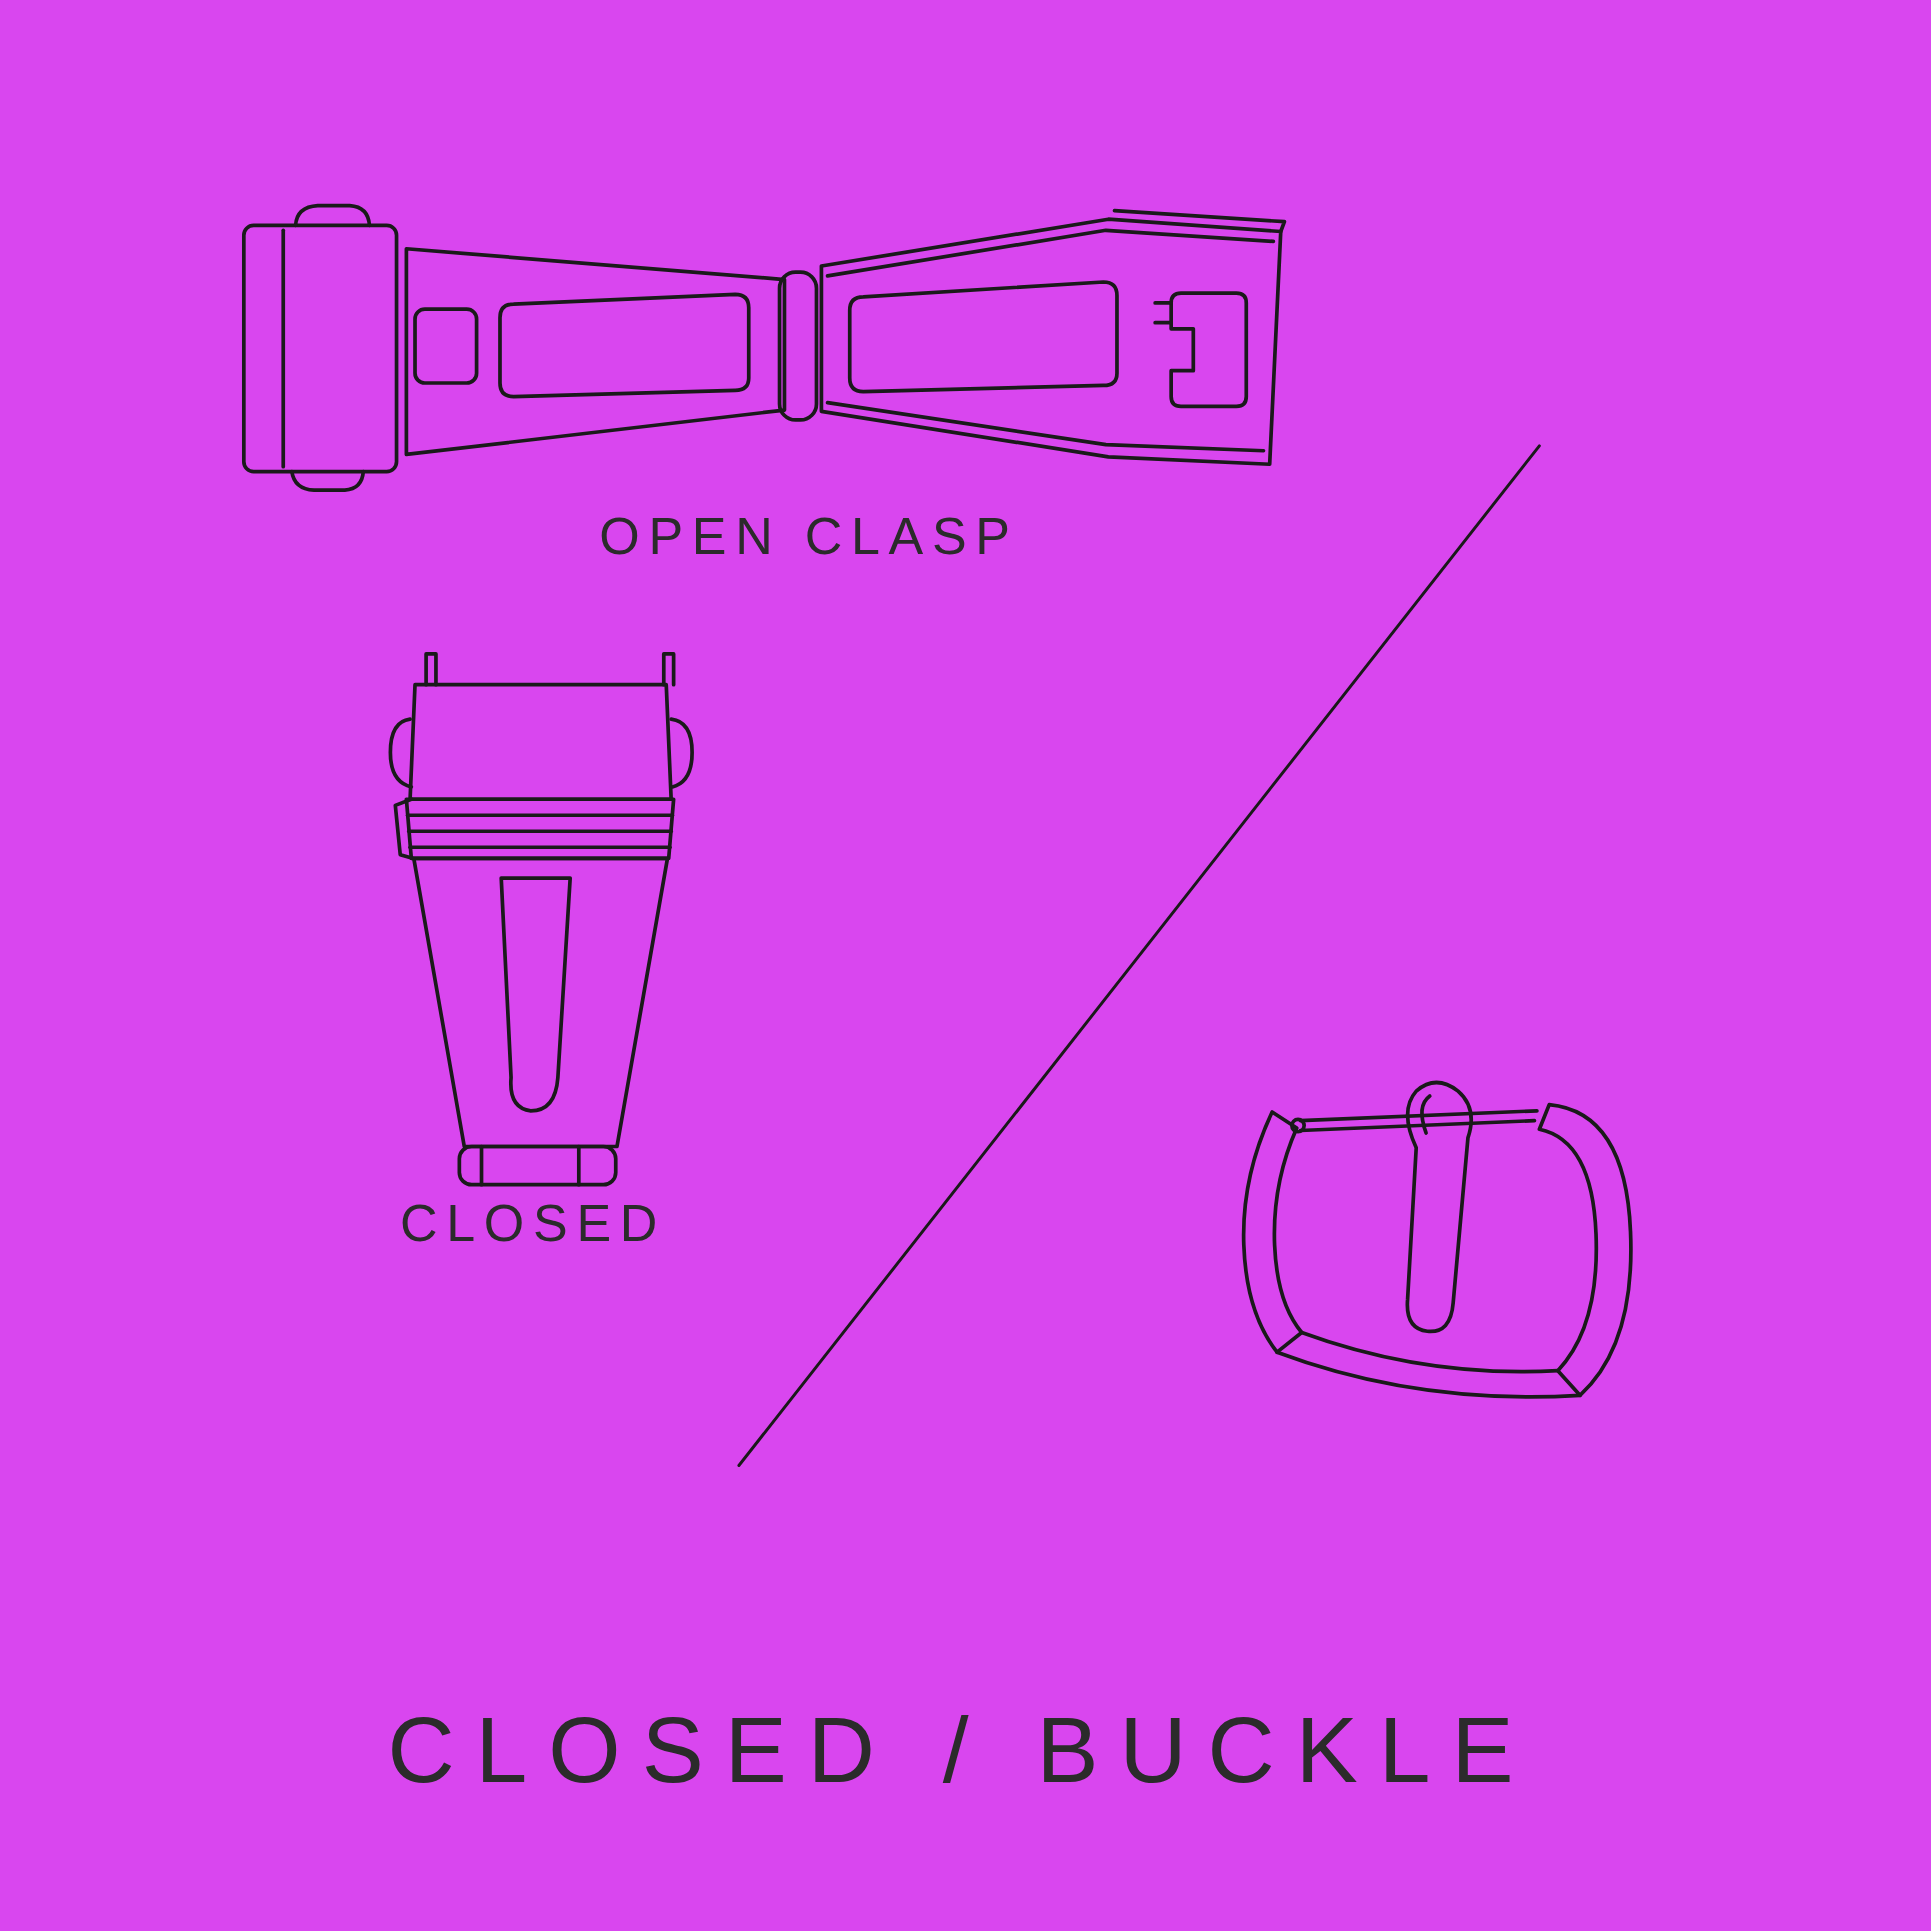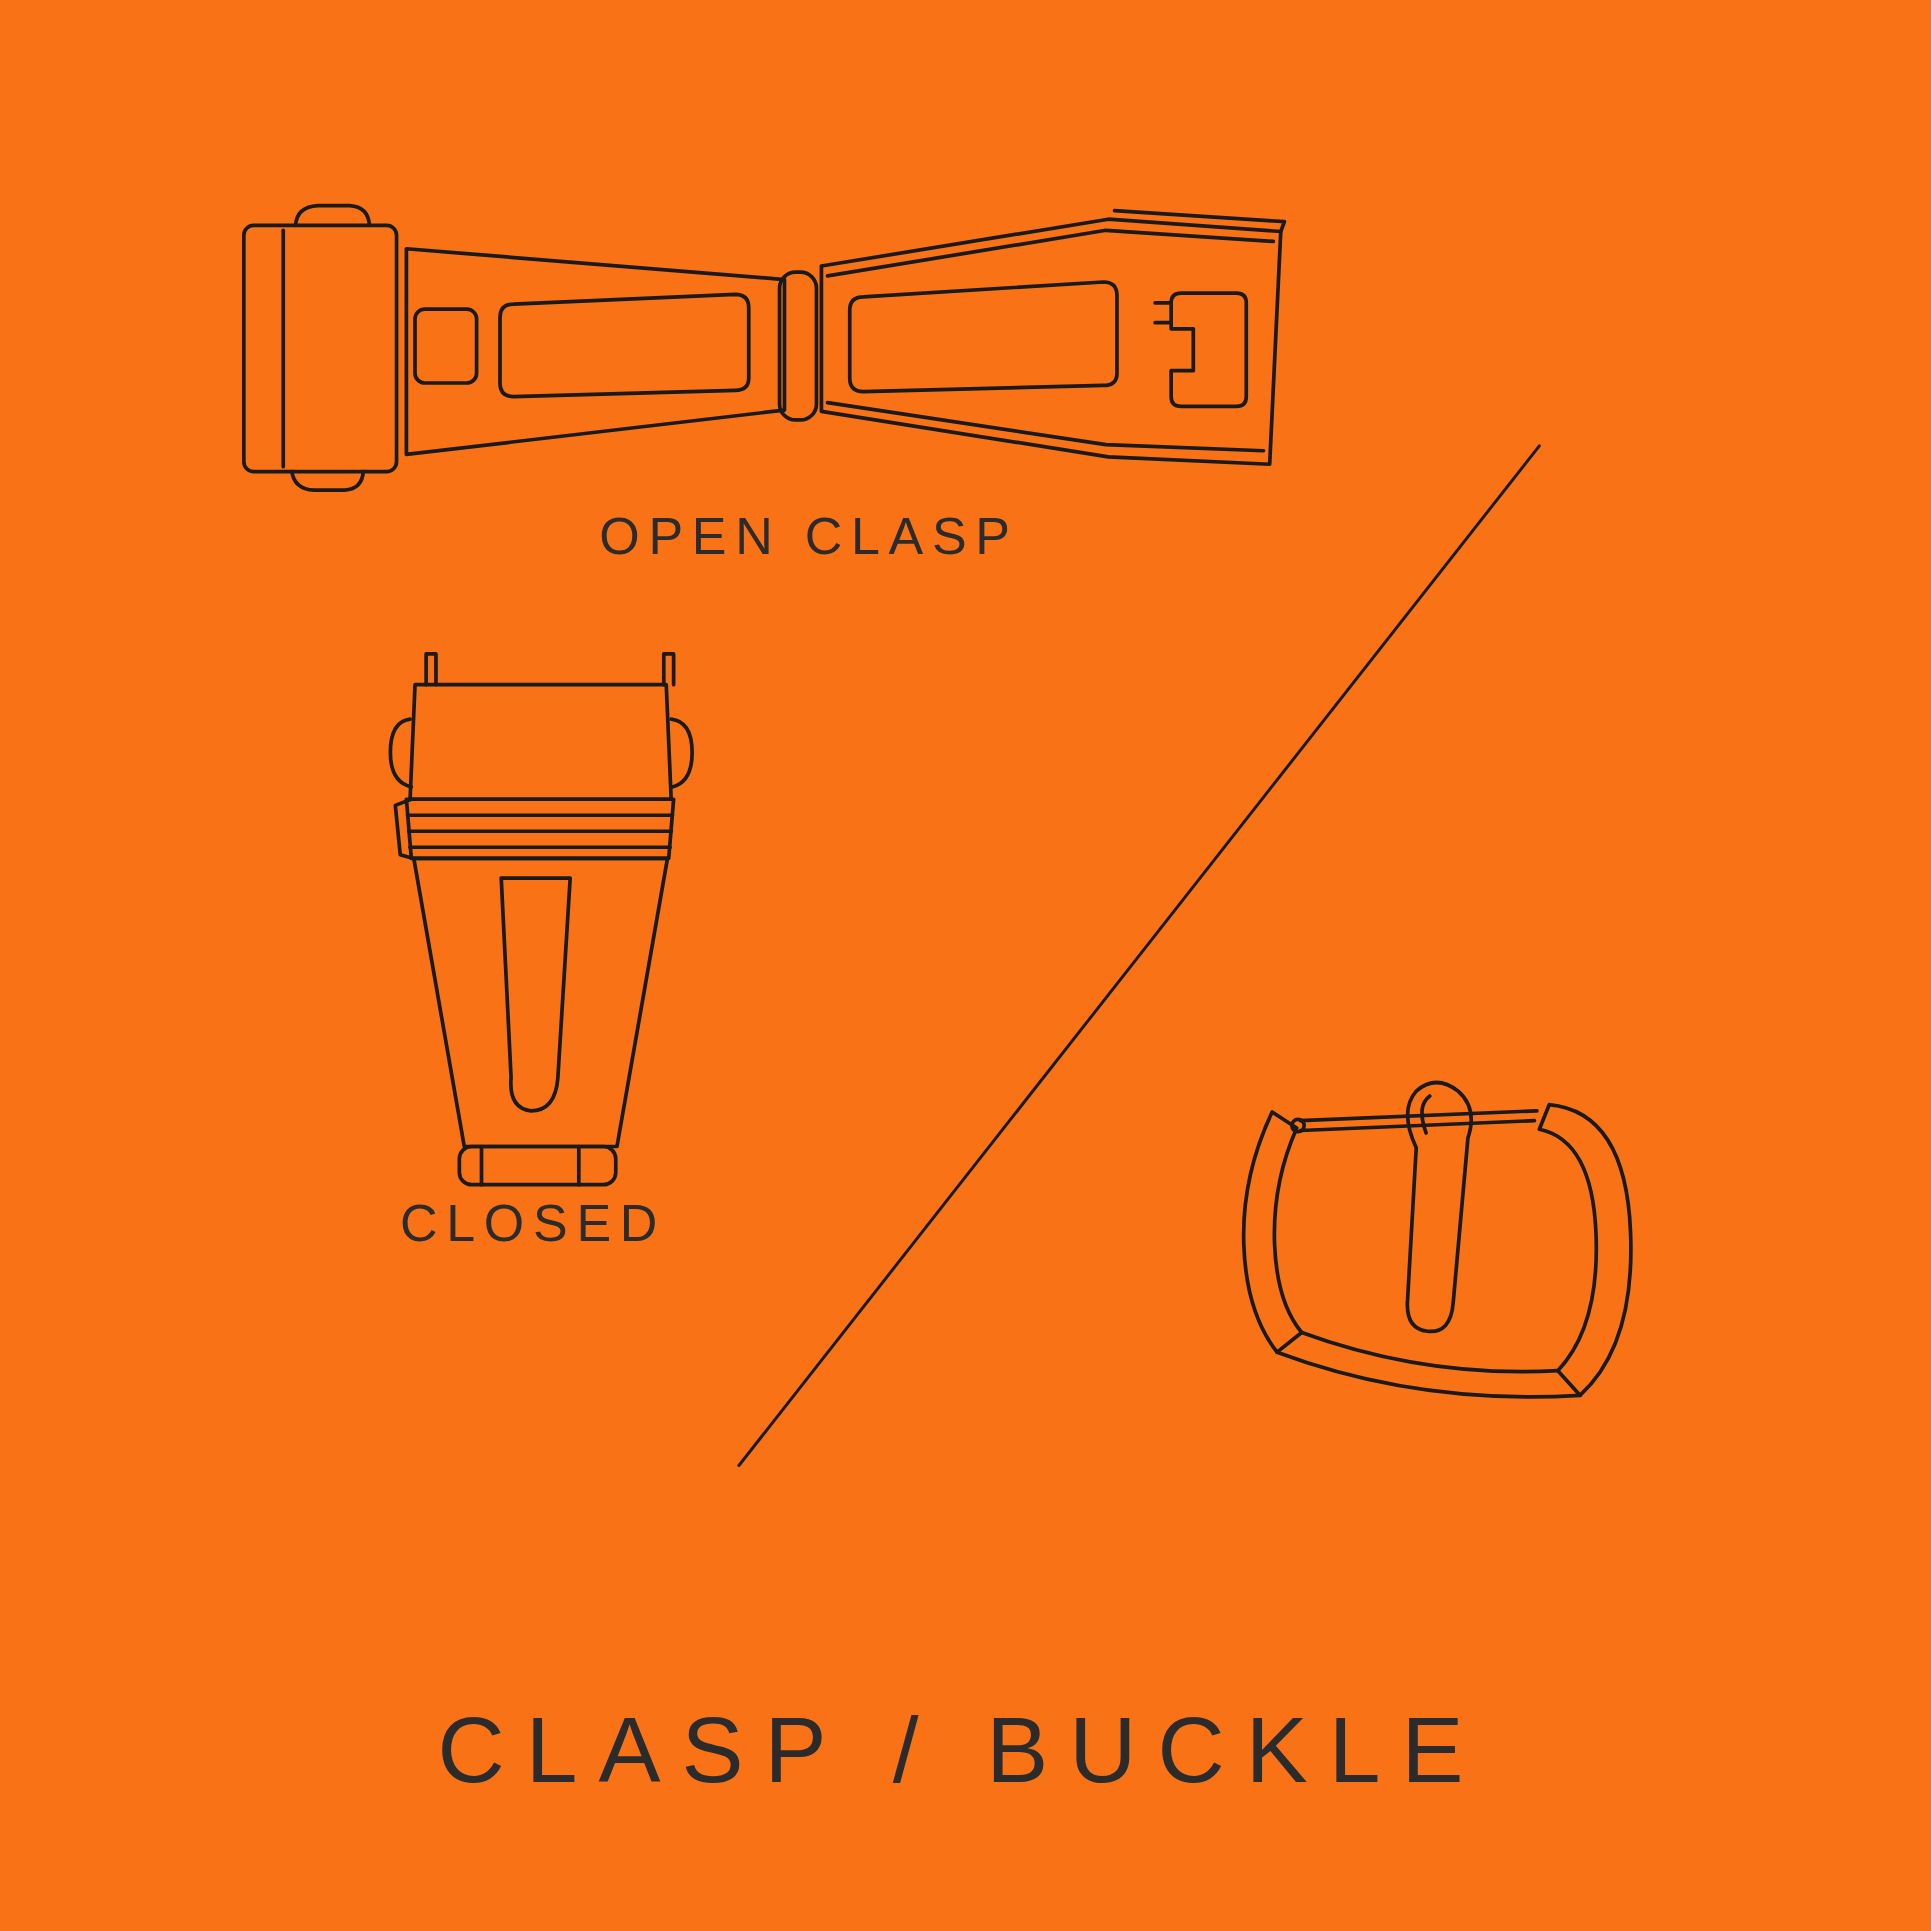--- a/index.html
+++ b/index.html
@@ -9,21 +9,21 @@
   }
   body {
     width: 1931px;
     height: 1931px;
     font-family: "Liberation Sans", sans-serif;
   }
   .canvas {
     position: relative;
     width: 1931px;
     height: 1931px;
-    background: #f97316;
+    background: #d946ef;
     overflow: hidden;
   }
   .canvas > svg {
     position: absolute;
     left: 0;
     top: 0;
     width: 1931px;
     height: 1931px;
     color: var(--line_color, #1a1a1a);
   }
@@ -124,16 +124,16 @@
         <path d="M1158,920 Q1150,898 1161,890"></path>
       </g>
 
     </g>
   </svg>
 
   <div class="caption" id="open-clasp-caption">OPEN CLASP</div>
 
   <div class="caption" id="closed-caption">CLOSED</div>
 
-  <h1 class="page-title">CLASP / BUCKLE</h1>
+  <h1 class="page-title">CLOSED / BUCKLE</h1>
 
 </div>
 
 
 </body></html>

